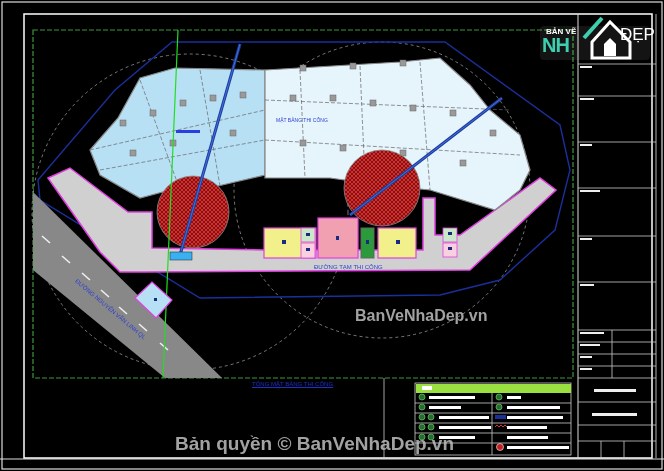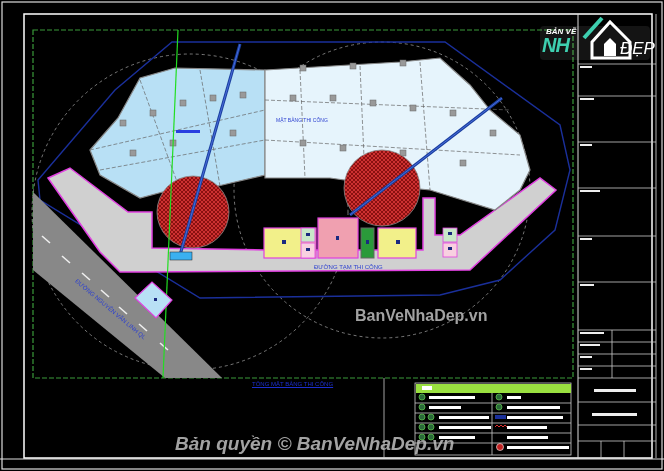--- a/index.html
+++ b/index.html
@@ -1,24 +1,24 @@
 <!DOCTYPE html>
 <html><head>
 <meta charset="utf-8">
 <style>
   html,body{margin:0;padding:0;background:#000;}
   body{width:664px;height:471px;overflow:hidden;position:relative;font-family:"Liberation Sans",sans-serif;}
   #canvas{position:absolute;left:0;top:0;}
   .wm{position:absolute;font-family:"Liberation Sans",sans-serif;font-weight:bold;color:rgba(190,190,190,0.85);white-space:nowrap;}
   .wm-mid{left:355px;top:307px;font-size:16px;}
-  .wm-bot{left:175px;top:433px;font-size:19px;font-style:italic;}
-  .logo{position:absolute;left:540px;top:12px;width:118px;height:50px;font-style:italic;}
+  .wm-bot{left:175px;top:433px;font-size:19px;}
+  .logo{position:absolute;left:540px;top:12px;width:118px;height:50px;}
   .logo .top{position:absolute;left:6px;top:15px;font-size:8px;font-weight:bold;color:#fff;}
   .logo .nh{position:absolute;left:2px;top:22px;font-size:20px;font-weight:bold;color:#3ecfb0;letter-spacing:-1px;text-align:right;}
-  .logo .dep{position:absolute;left:80px;top:27px;font-size:17px;color:#fff;}
+  .logo .dep{position:absolute;left:80px;top:13px;font-size:17px;color:#fff;}
   .title-under{position:absolute;left:252px;top:381px;font-size:6px;color:#1c2fd0;text-decoration:underline;}
   .road-label{position:absolute;left:314px;top:264px;font-size:6px;color:#2b3fd0;}
   .plan-label{position:absolute;left:276px;top:117px;font-size:5px;color:#2b3fd0;}
   .road-diag{position:absolute;left:78px;top:278px;font-size:6px;color:#2b3fd0;transform:rotate(40deg);transform-origin:left top;}
 </style>
 </head>
 <body>
 
 <svg id="canvas" width="664" height="471" viewBox="0 0 664 471" xmlns="http://www.w3.org/2000/svg">
   <defs>

